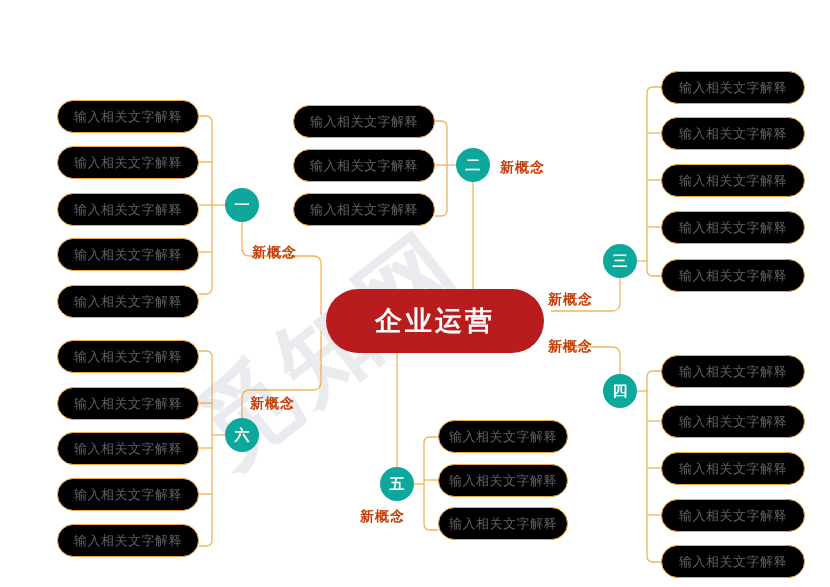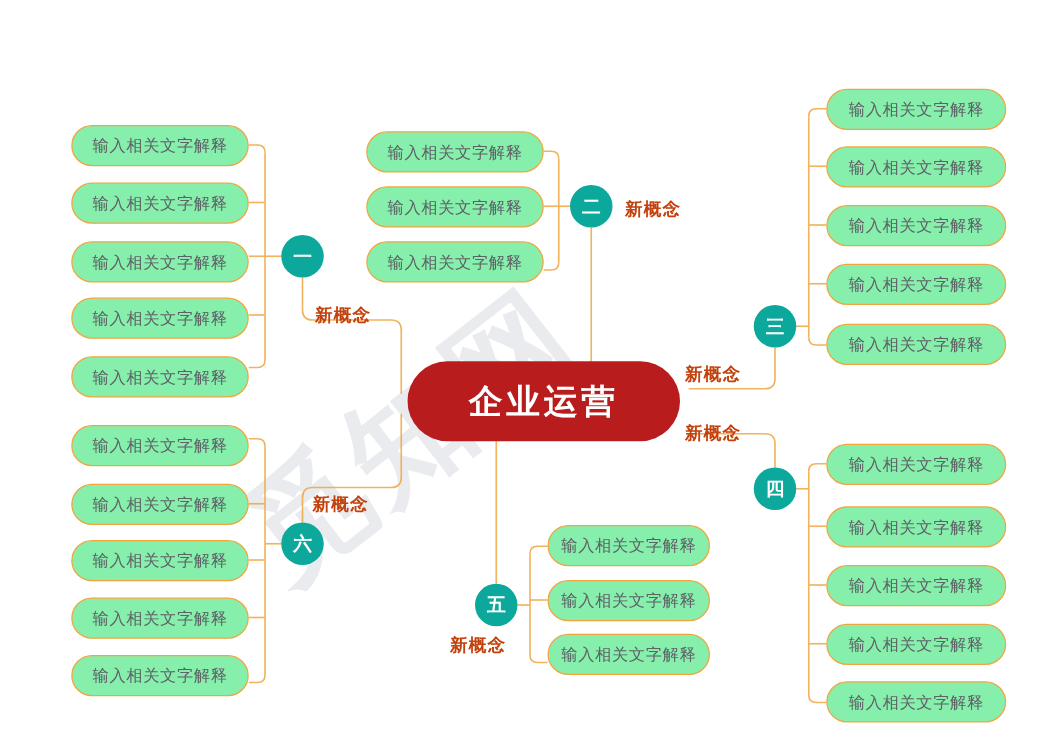--- a/index.html
+++ b/index.html
@@ -47,21 +47,21 @@
     width: 830px; height: 587px;
     z-index: 2;
   }
   
   .pill {
     position: absolute;
     box-sizing: border-box;
     height: 33px;
     border: 1.4px solid #efa63f;
     border-radius: 17px;
-    background: #86efac;
+    background: #000000;
     display: flex;
     align-items: center;
     justify-content: center;
     color: #5e6166;
     font-size: 13px;
     letter-spacing: 0.5px;
     white-space: nowrap;
   }
   
   .branch-circle {

